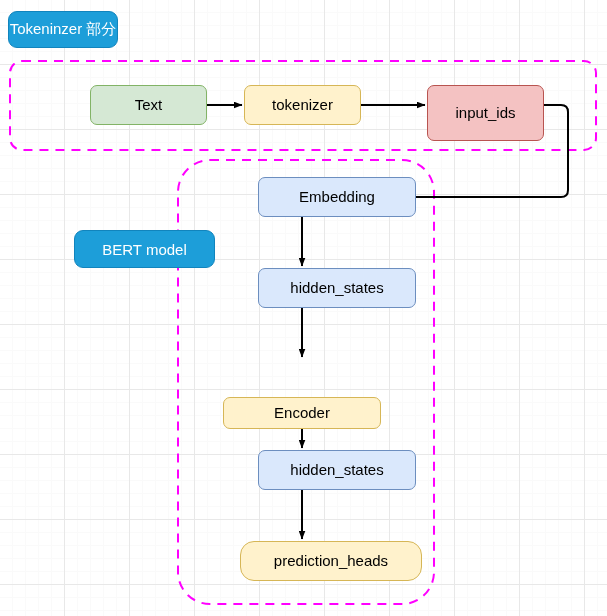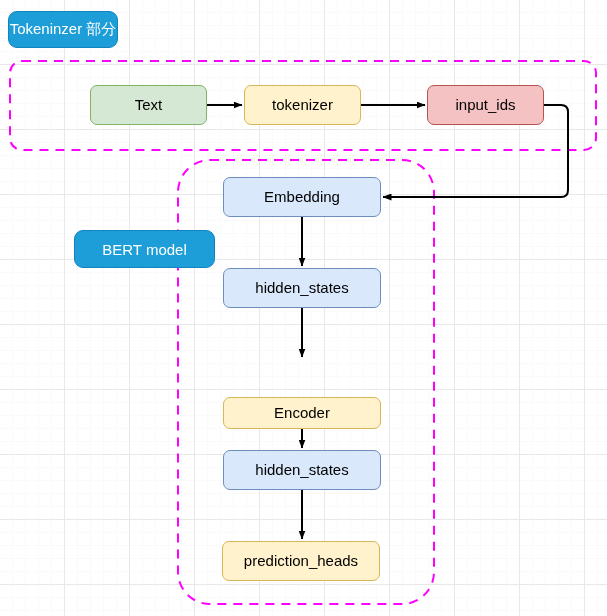--- a/index.html
+++ b/index.html
@@ -59,20 +59,21 @@
     background: #fff2cc;
     border: 1.4px solid #d6b656;
   }
   .node-red {
     background: #f4c2c2;
     border: 1.4px solid #b85450;
   }
   .node-blue {
     background: #dae8fc;
     border: 1.4px solid #6c8ebf;
+    margin-left: 35px;
   }
 
   .badge {
     position: absolute;
     box-sizing: border-box;
     display: flex;
     align-items: center;
     justify-content: center;
     background: #1d9ed9;
     border: 1.2px solid #1184bd;
@@ -123,37 +124,37 @@
   </div>
 
   <div class="node node-green" style="left:63px; top:85px; width:117px; height:40px;margin-left:27px;">
     <span>Text</span>
   </div>
 
   <div class="node node-yellow" style="left:244px; top:85px; width:117px; height:40px;">
     <span>tokenizer</span>
   </div>
 
-  <div class="node node-red" style="left:427px; top:85px; width:117px; height:40px;">
+  <div class="node node-red" style="left:427px; top:85px; width:117px; height:56px;">
     <span>input_ids</span>
   </div>
 
   <div class="node node-blue" style="left:223px; top:177px; width:158px; height:40px;">
     <span>Embedding</span>
   </div>
 
   <div class="node node-blue" style="left:223px; top:268px; width:158px; height:40px;">
     <span>hidden_states</span>
   </div>
 
   <div class="node node-yellow" style="left:223px; top:353px; width:158px; height:32px;margin-top:44px;">
     <span>Encoder</span>
   </div>
 
   <div class="node node-blue" style="left:223px; top:450px; width:158px; height:40px;">
     <span>hidden_states</span>
   </div>
 
-  <div class="node node-yellow" style="left:222px; top:541px; width:158px; height:40px;">
+  <div class="node node-yellow" style="left:240px; top:541px; width:182px; height:40px;border-radius:14px;">
     <span>prediction_heads</span>
   </div>
 
 </div>
 
 </body></html>

